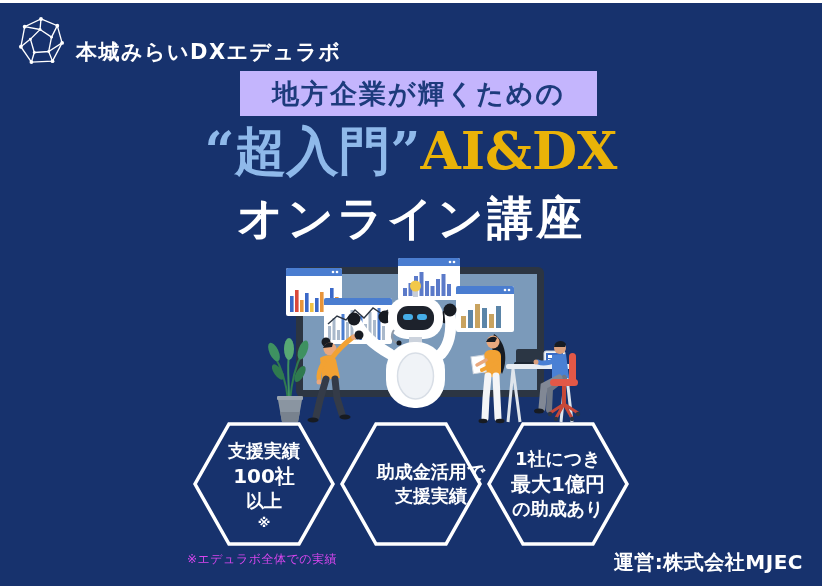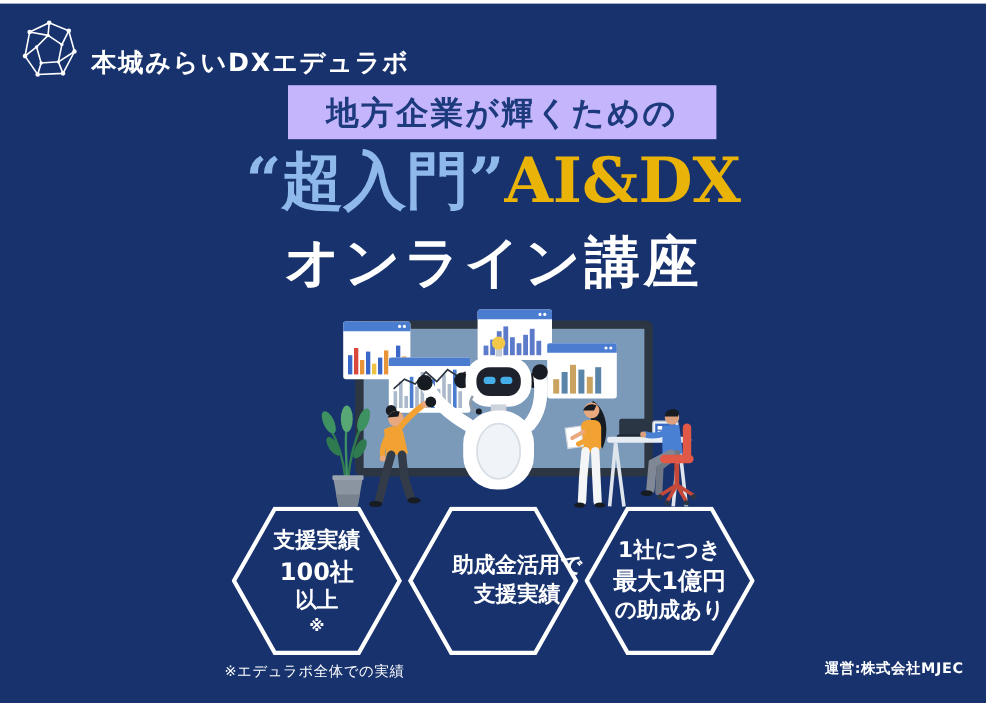--- a/index.html
+++ b/index.html
@@ -50,24 +50,24 @@
     position:absolute; inset:0; display:flex; flex-direction:column;
     align-items:center; justify-content:center; color:#ffffff; text-align:center;
   }
   .hex-content.left-align{ align-items:center; padding-left:40px; text-align:left; }
   .h-sm{ font-size:18px; font-weight:bold; line-height:1.35; white-space:nowrap; }
   .h-lg{ font-size:20px; font-weight:bold; line-height:1.25; white-space:nowrap; }
   .h-xs{ font-size:13px; font-weight:bold; margin-top:3px; line-height:1; }
 
   
   .footnote{
-    position:absolute; left:187px; top:551px; color:#ffffff; font-size:12px; letter-spacing:0.5px;
+    position:absolute; left:187px; top:551px; color:#d946ef; font-size:12px; letter-spacing:0.5px;
   }
   .operator{
-    position:absolute; right:19px; top:549px; color:#ffffff; font-size:12px; font-weight:bold; letter-spacing:0.5px;
+    position:absolute; right:19px; top:549px; color:#ffffff; font-size:20px; font-weight:bold; letter-spacing:0.5px;
   }
 </style>
 </head>
 <body>
 
 <div class="stage">
   <div class="top-strip"></div>
 
   <div class="logo">
     <svg width="46" height="50" viewBox="0 0 48 52">

